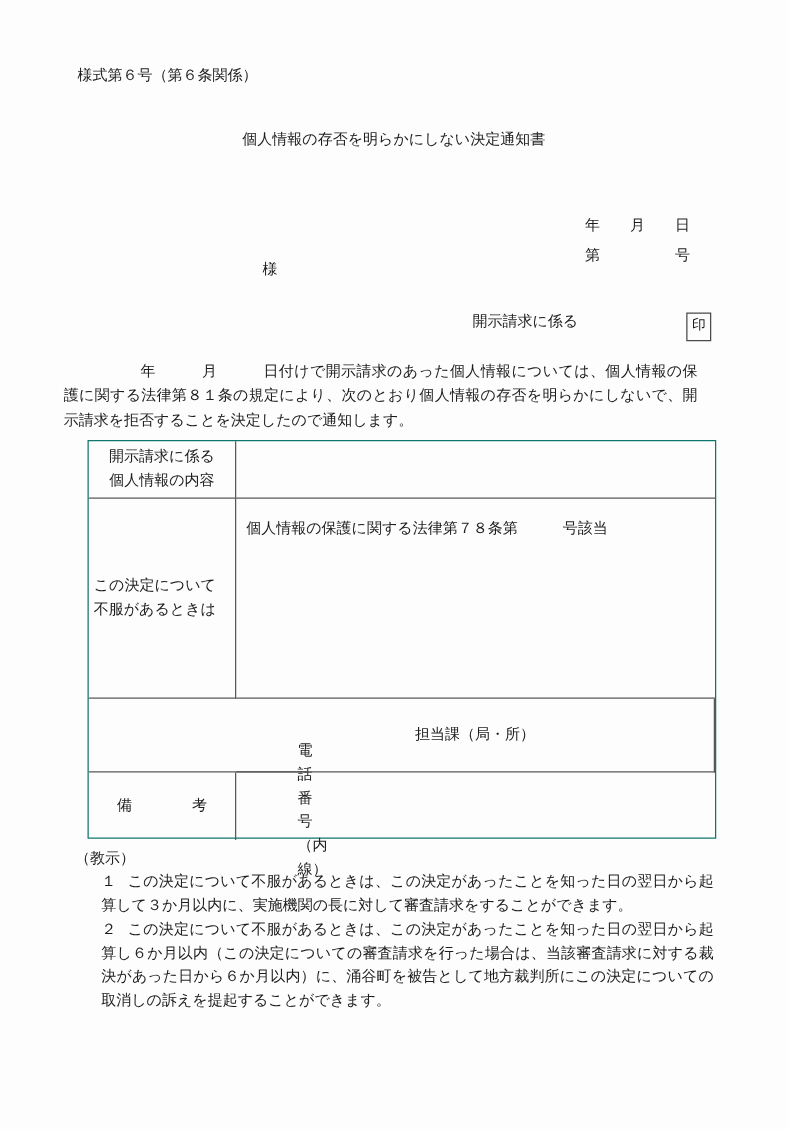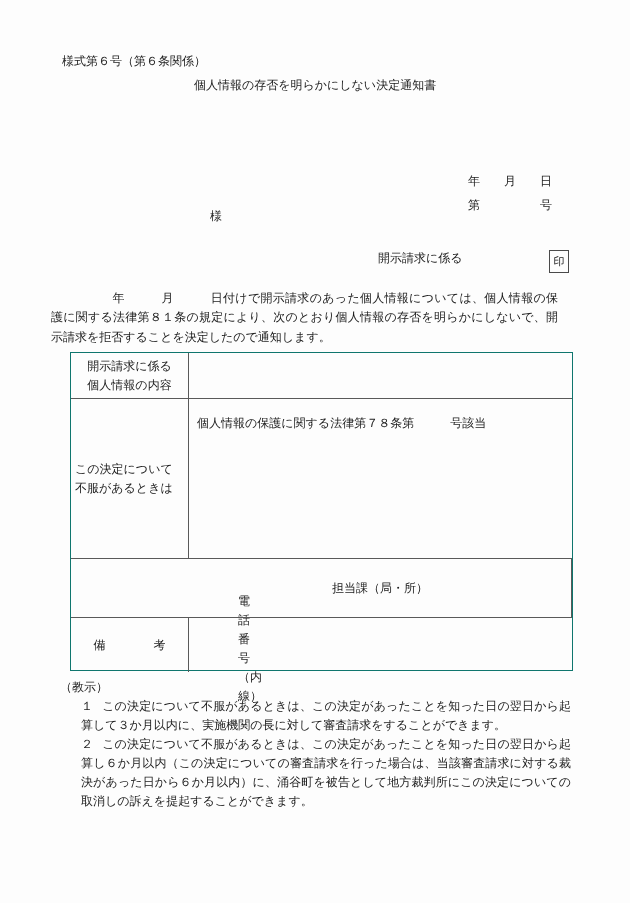--- a/index.html
+++ b/index.html
@@ -5,31 +5,31 @@
   html, body {
     margin: 0;
     padding: 0;
     background: #ffffff;
   }
   .page {
     position: relative;
     width: 630px;
     height: 903px;
     background: #fdfdfd;
-    font-family: Liberation Sans, sans-serif;
+    font-family: Liberation Mono, monospace;
     font-size: 12px;
     color: #1c1c1c;
     overflow: hidden;
   }
   .abs { position: absolute; }
 
   .form-label { left: 62px; top: 52px; line-height: 19px; }
 
   .doc-title {
-    left: 0; right: 0; top: 76px;
+    left: 0; right: 0; top: 103px;
     text-align: center;
     line-height: 19px;
     letter-spacing: 0px;
   }
 
   .doc-number { left: 468px; top: 148px; line-height: 19px; margin-top: 48px; }
   .doc-date   { left: 468px; top: 172px; line-height: 19px; }
 
   .addressee { left: 210px; top: 207px; line-height: 19px; }
 

